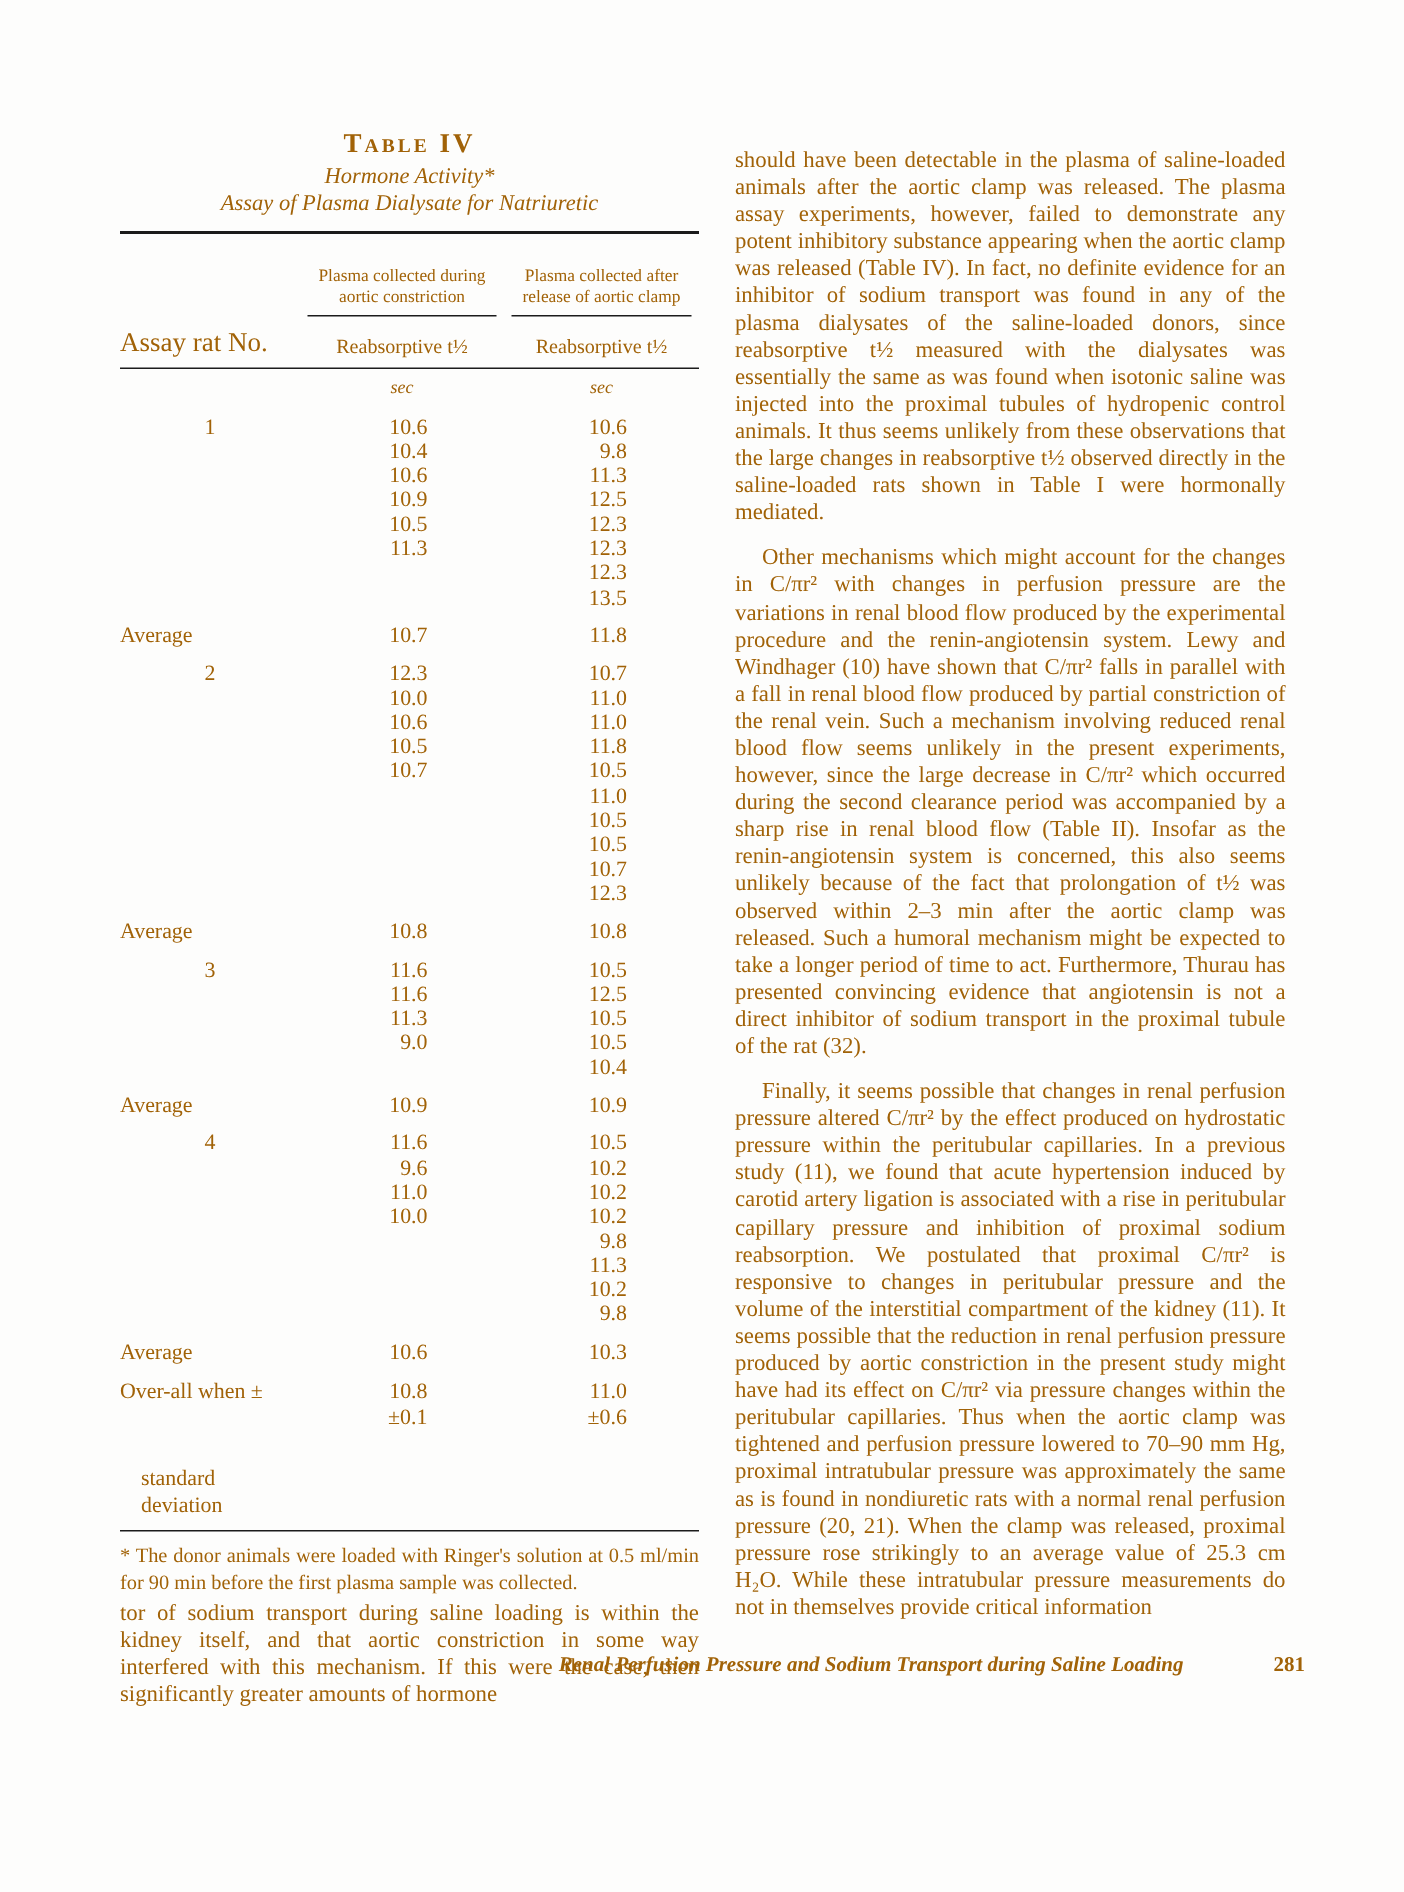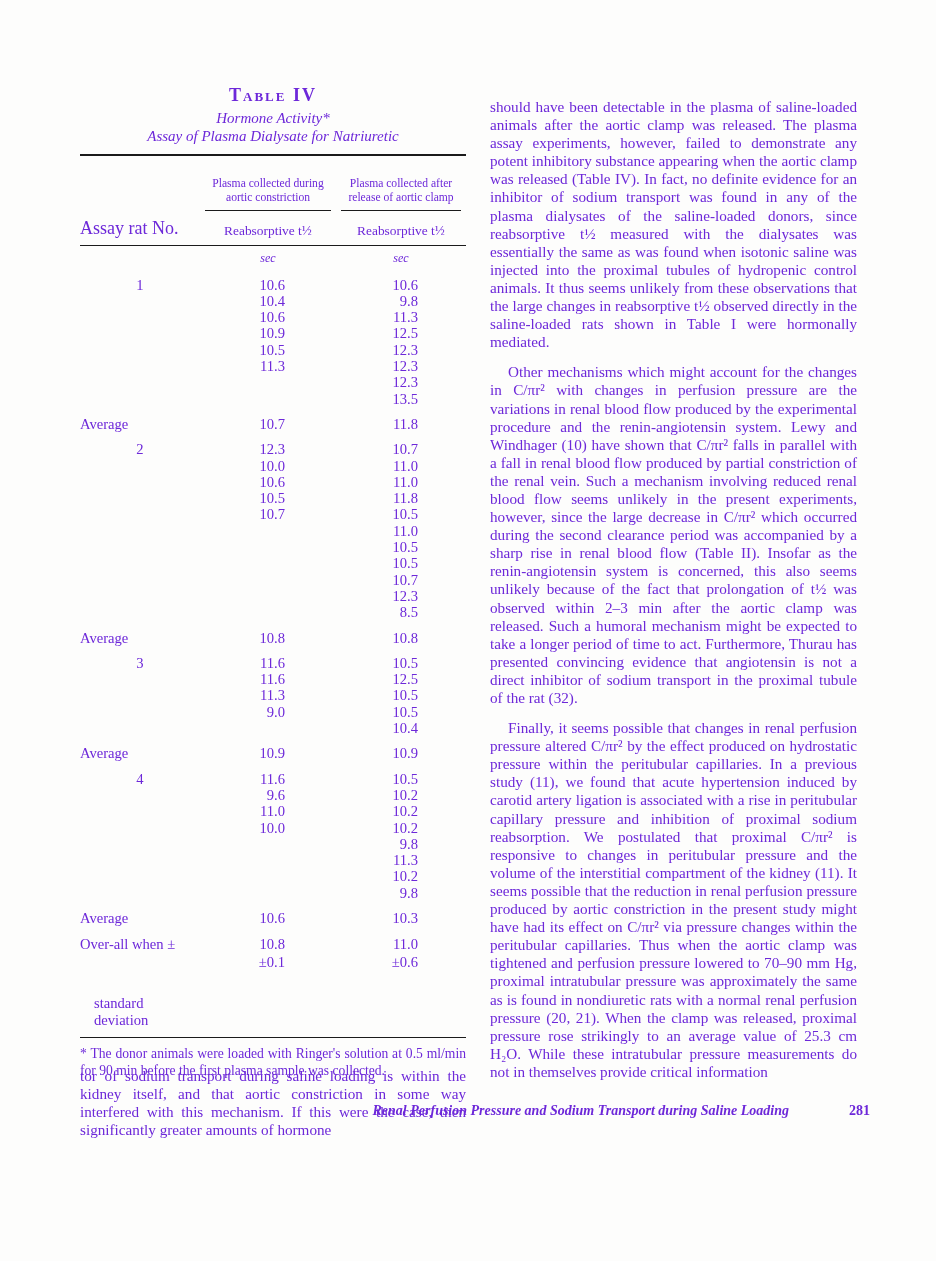--- a/index.html
+++ b/index.html
@@ -1,20 +1,20 @@
 <!DOCTYPE html>
 <html><head>
 <meta charset="utf-8">
 <style>
   html,body{margin:0;padding:0;background:#e9e9e9;}
   #page{
     position:relative;
     width:936px;height:1261px;
     background:#fdfdfc;
-    color:#6d28d9;
+    color:#a16207;
     font-family:"Liberation Serif", serif;
     overflow:hidden;
     margin:0 auto;
   }
   
   #left-col{position:absolute;left:80px;top:85px;width:386px;}
   .tbl-title{
     text-align:center;font-variant:small-caps;letter-spacing:2px;
     font-size:18px;font-weight:600;margin:0 0 3px 0;
   }
@@ -186,25 +186,20 @@
         </div>
         <div class="trow">
           <div class="c0 rat"></div>
           <div class="c1"><span class="num"></span></div>
           <div class="c2"><span class="num">10.7</span></div>
         </div>
         <div class="trow">
           <div class="c0 rat"></div>
           <div class="c1"><span class="num"></span></div>
           <div class="c2"><span class="num">12.3</span></div>
-        </div>
-        <div class="trow">
-          <div class="c0 rat"></div>
-          <div class="c1"><span class="num"></span></div>
-          <div class="c2"><span class="num">8.5</span></div>
         </div>
         <div class="trow avg-row">
           <div class="c0">Average</div>
           <div class="c1"><span class="num">10.8</span></div>
           <div class="c2"><span class="num">10.8</span></div>
         </div>
         <div class="trow group-start">
           <div class="c0 rat">3</div>
           <div class="c1"><span class="num">11.6</span></div>
           <div class="c2"><span class="num">10.5</span></div>

